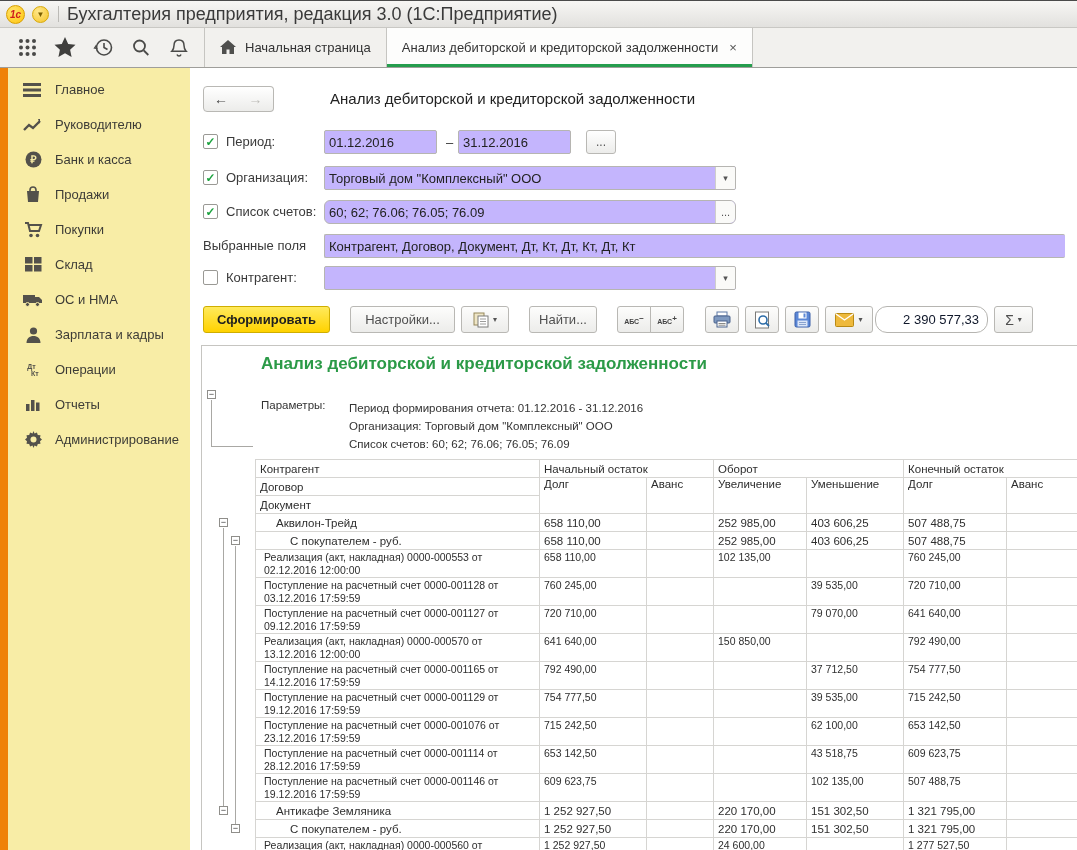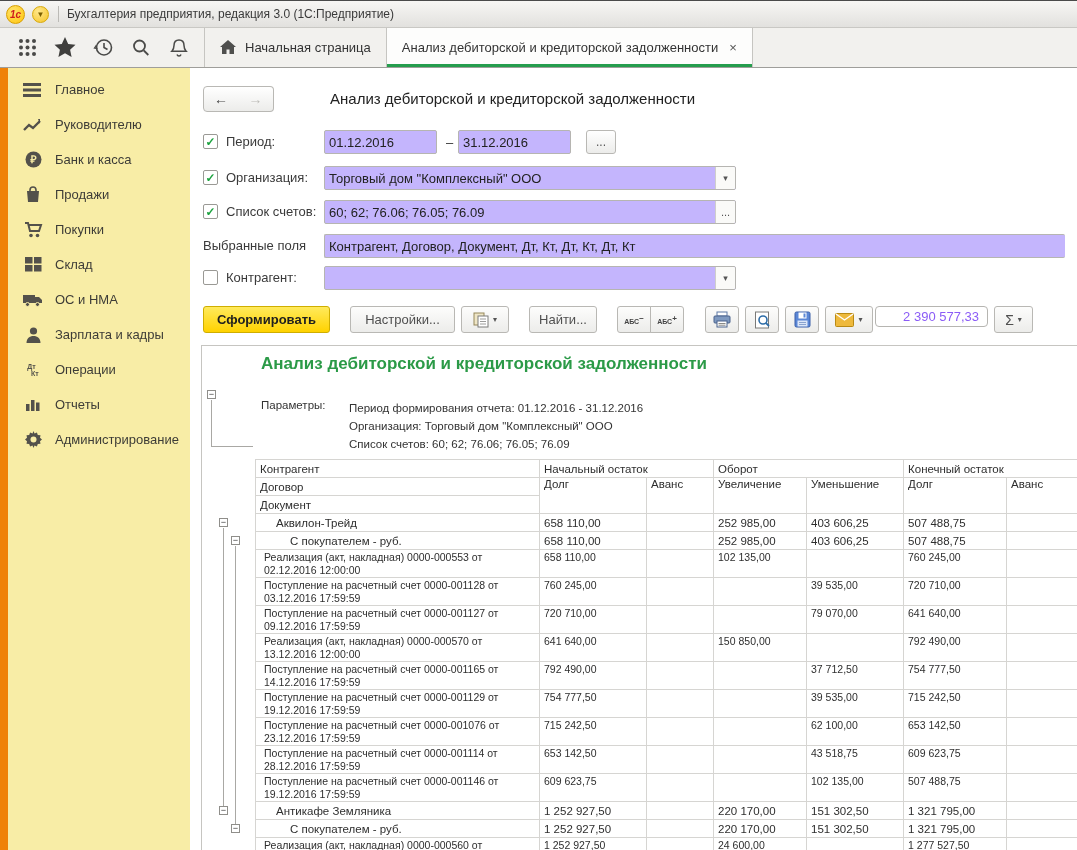--- a/index.html
+++ b/index.html
@@ -12,21 +12,21 @@
               display:flex; align-items:center; padding-left:6px; }
   .logo-circle { width:19px; height:19px; border-radius:50%;
                  background:radial-gradient(circle at 35% 30%, #ffe36a, #ffc40a);
                  border:1px solid #d89f00; color:#cf1c1c; font-weight:bold; font-style:italic;
                  font-size:10px; display:flex; align-items:center; justify-content:center; }
   .dd-circle { width:17px; height:17px; border-radius:50%; margin-left:7px;
                background:radial-gradient(circle at 35% 30%, #ffe78a, #f5c52a);
                border:1px solid #d8a90a; color:#7a5e00; font-size:8px;
                display:flex; align-items:center; justify-content:center; }
   .tb-divider { width:1px; height:16px; background:#bbbab6; margin:0 8px 0 9px; }
-  .tb-title { font-size:12px; color:#3a3a3a; }
+  .tb-title { font-size:18px; color:#3a3a3a; }
 
   
   .toolbar { position:relative; height:40px; background:#f2f1ee; border-bottom:1px solid #9f9e9a;
              display:flex; align-items:stretch; }
   .tool-icons { display:flex; align-items:center; gap:0; padding:0 6px 0 8px; }
   .tool-btn { width:38px; height:100%; display:flex; align-items:center; justify-content:center; color:#4a4a48; }
   .tool-btn svg { display:block; }
   .tabs { display:flex; align-items:stretch; border-left:1px solid #c6c5c1; }
   .tab { position:relative; display:flex; align-items:center; gap:9px; padding:0 15px;
          font-size:13px; color:#333; border-right:1px solid #c6c5c1; }
@@ -73,22 +73,22 @@
   
   .abtn { position:absolute; top:238px; height:27px; background:linear-gradient(#fdfdfc,#ececea);
           border:1px solid #b9b8b4; border-radius:3px; font-size:13px; color:#4f4f4f;
           display:flex; align-items:center; justify-content:center; gap:4px; }
   .abtn svg { display:block; }
   .gen-btn { background:linear-gradient(#ffea5c,#ffd200); border:1px solid #cfae00;
              font-weight:bold; color:#1e1e1e; }
   .dd-arrow { font-size:8px; color:#555; }
   .abc { font-size:7px; font-weight:bold; color:#444; letter-spacing:0; }
   .abc sup { font-size:8px; }
-  .total-fld { position:absolute; top:238px; height:21px; border:1px solid #b6b5b1; border-radius:4px;
-               background:#fff; font-size:13px; color:#8b5cf6; display:flex; align-items:center;
+  .total-fld { position:absolute; top:238px; height:27px; border:1px solid #b6b5b1; border-radius:12px;
+               background:#fff; font-size:13px; color:#0f172a; display:flex; align-items:center;
                justify-content:flex-end; padding-right:8px; }
 
   
   .report { position:absolute; left:11px; top:277px; right:0; bottom:0;
             border-top:1px solid #c6c5c1; border-left:1px solid #c6c5c1; overflow:hidden; background:#fff; }
   .rep-title { position:absolute; left:59px; top:8px; font-size:17px; font-weight:bold; color:#2b9a47; white-space:nowrap; }
   .params-label { position:absolute; left:59px; top:53px; font-size:11.5px; color:#333; }
   .params { position:absolute; left:139px; top:53px; font-size:11.5px; color:#333; line-height:18px;margin-left:8px; }
 
   
@@ -312,21 +312,21 @@
 
     <div class="chk" style="left:13px; top:102px;">✓</div>
     <div class="flabel" style="left:36px; top:98px;">Организация:</div>
     <div class="fld" style="left:134px; top:98px; width:412px;">
       <input value="Торговый дом &quot;Комплексный&quot; ООО" style="">
       <div class="fld-btn">▾</div>
     </div>
 
     <div class="chk" style="left:13px; top:136px;">✓</div>
     <div class="flabel" style="left:36px; top:132px;">Список счетов:</div>
-    <div class="fld" style="left:134px; top:132px; width:412px;">
+    <div class="fld" style="left:134px; top:132px; width:412px;border-radius:6px;">
       <input value="60; 62; 76.06; 76.05; 76.09" style="">
       <div class="fld-btn" style="font-size:11px;">...</div>
     </div>
 
     <div class="flabel" style="left:13px; top:166px;">Выбранные поля</div>
     <div class="fld" style="left:134px; top:166px; width:741px; border-right:none;">
       <input value="Контрагент, Договор, Документ, Дт, Кт, Дт, Кт, Дт, Кт" style="">
     </div>
 
     <div class="chk" style="left:13px; top:202px;"></div>

